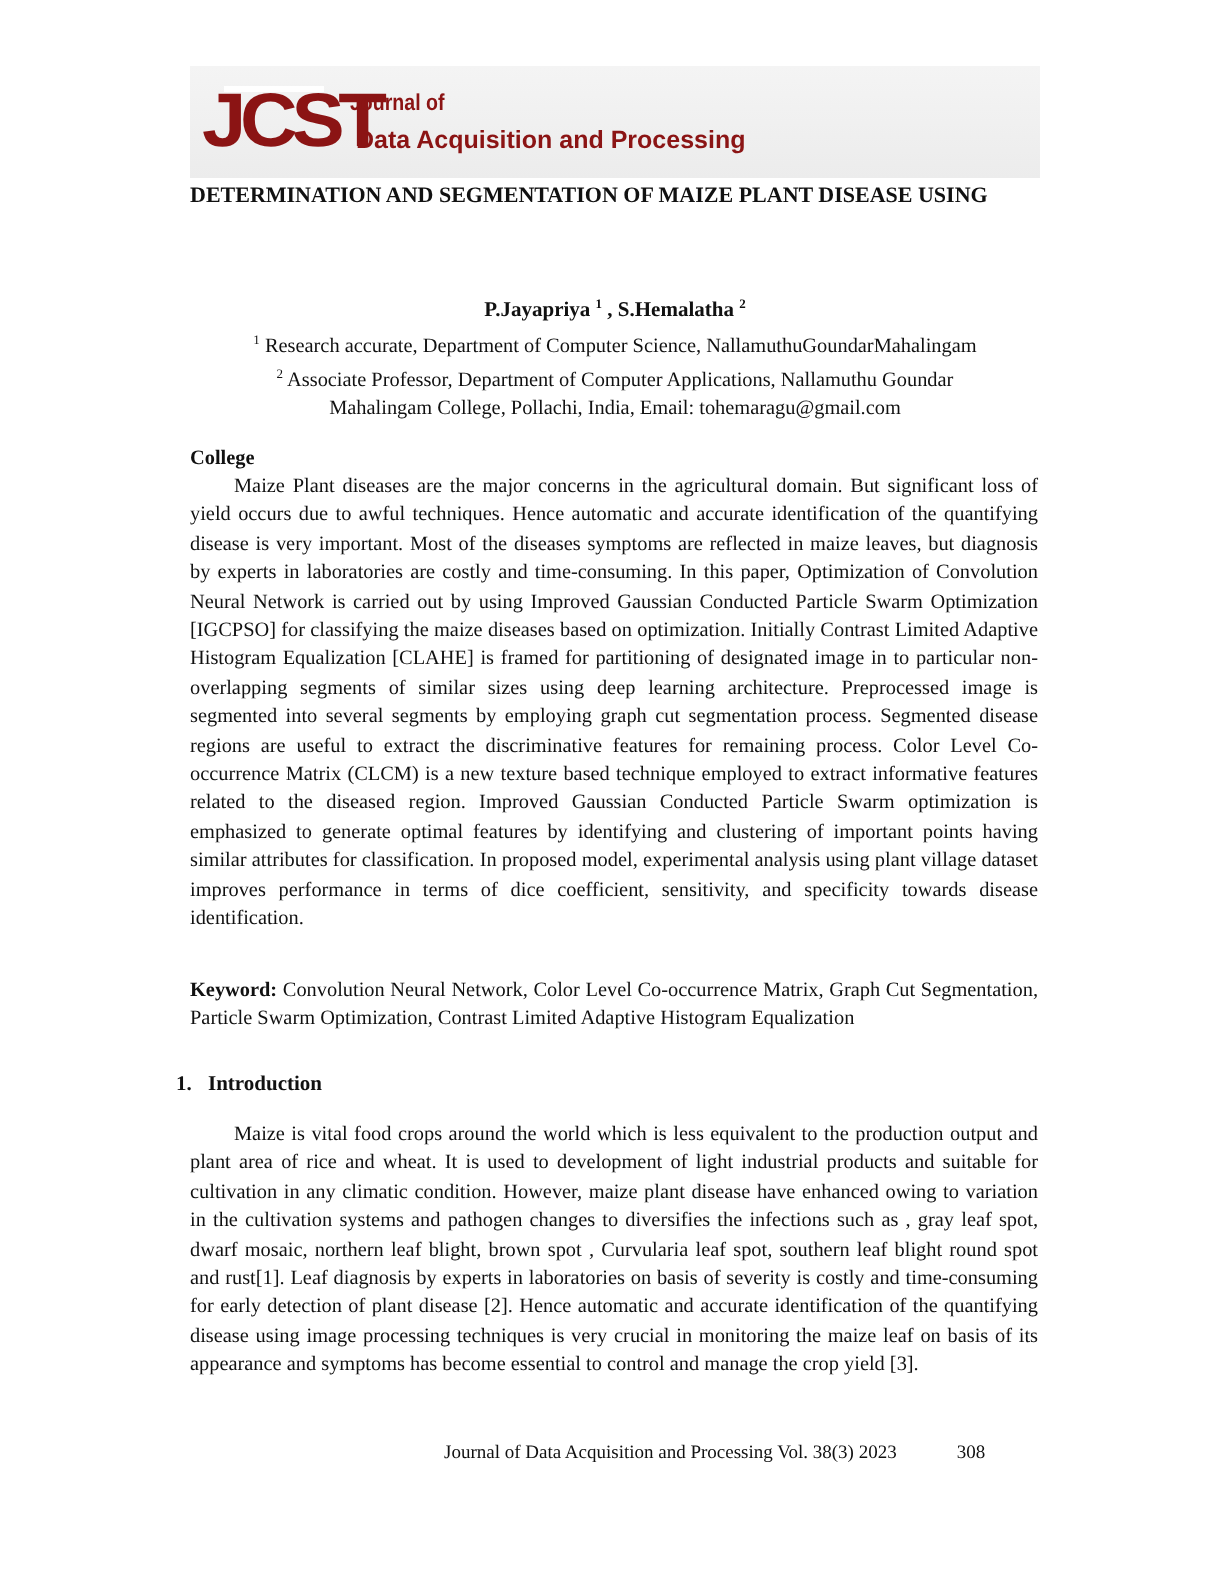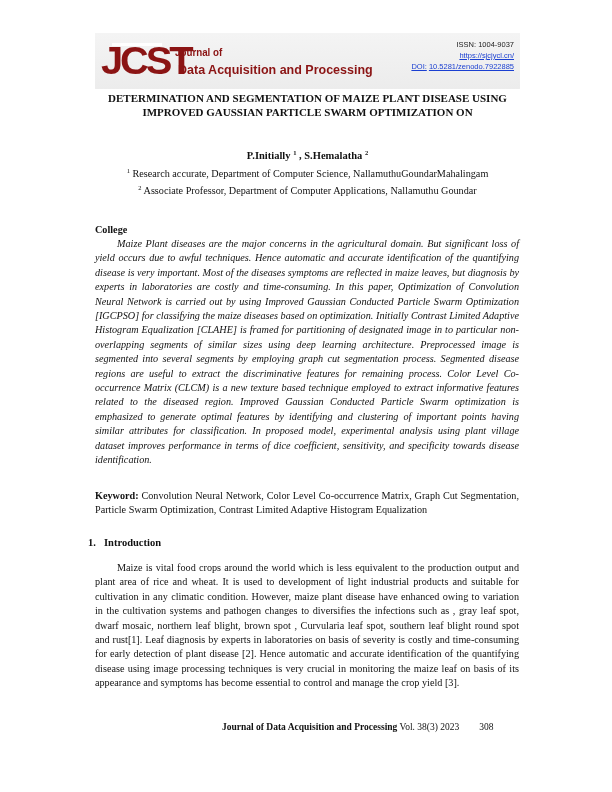--- a/index.html
+++ b/index.html
@@ -11,68 +11,63 @@
           font-weight: bold; font-size: 38px; color: #8b1414; letter-spacing: -3px; line-height: 40px;
           transform: scaleX(1.05); transform-origin: left; }
   .logo-bar { position: absolute; left: 17px; top: 10px; width: 50px; height: 3px; background: #fff; }
   .jtitle1 { position: absolute; left: 80px; top: 13px; font-family: "Liberation Sans", sans-serif;
              font-size: 11.5px; color: #8b1414; font-weight: bold; transform: scaleX(0.85); transform-origin: left; }
   .jtitle2 { position: absolute; left: 83px; top: 30px; font-family: "Liberation Sans", sans-serif;
              font-size: 12.5px; color: #8b1414; font-weight: bold; }
   .hdr-right { position: absolute; right: 6px; top: 6px; text-align: right;
                font-family: "Liberation Sans", sans-serif; font-size: 7.5px; line-height: 11px; color: #222; }
   .hdr-right a { color: #1a3fd1; text-decoration: underline; }
-  .title { position: absolute; left: 95px; width: 425px; top: 91px; text-align: center;
+  .title { position: absolute; left: 95px; width: 425px; top: 91px; text-align: left;
            font-weight: bold; font-size: 11px; line-height: 14px; }
   .authors { position: absolute; left: 95px; width: 425px; top: 149px; text-align: center;
              font-weight: bold; font-size: 10.5px; }
   .affil { position: absolute; left: 95px; width: 425px; top: 164px; text-align: center;
            font-size: 10.2px; line-height: 14.2px; }
   sup { font-size: 6.5px; vertical-align: 4px; }
   .body-block { position: absolute; left: 95px; width: 424px; font-size: 10.2px; line-height: 14.4px; text-align: justify; }
   .h-abstract { top: 223px; font-weight: bold; }
-  .abstract { top: 237px; text-indent: 22px; font-style: italic; }
+  .abstract { top: 237px; text-indent: 22px; }
   .keywords { top: 489px; }
   .keywords b { font-weight: bold; }
   .intro-h { position: absolute; left: 88px; top: 537px; font-weight: bold; font-size: 10.5px; }
   .intro-h .num { display: inline-block; width: 16px; }
   .intro { top: 561px; text-indent: 22px; }
   .footer { position: absolute; left: 222px; top: 722px; font-size: 9.5px; }
-  .footer b { font-weight: bold; }
-  .footer .pg { display: inline-block; margin-left: 20px; }
+  .footer b { font-weight: normal; }
+  .footer .pg { display: inline-block; margin-left: 30px; }
 </style>
 </head>
 <body>
 
 <div class="banner">
   <div class="logo">JCST</div>
   <div class="logo-bar"></div>
   <div class="jtitle1">Journal of</div>
   <div class="jtitle2">Data Acquisition and Processing</div>
-  <div class="hdr-right">
-    <div>ISSN: 1004-9037</div>
-    <div><a>https://sjcjycl.cn/</a></div>
-    <div><a>DOI:</a> <a>10.5281/zenodo.7922885</a></div>
-  </div>
 </div>
 
 <div class="title">
   <div>DETERMINATION AND SEGMENTATION OF MAIZE PLANT DISEASE USING</div>
-  <div>IMPROVED GAUSSIAN PARTICLE SWARM OPTIMIZATION ON</div>
 </div>
 
 <div class="authors">
-  <span>P.Initially</span>
+  <span>P.Jayapriya</span>
   <sup>1</sup><span> , </span><span>S.Hemalatha</span>
   <sup>2</sup>
 </div>
 
 <div class="affil">
   <div><sup>1</sup><span> Research accurate, Department of Computer Science, NallamuthuGoundarMahalingam</span></div>
   <div><sup>2</sup><span> Associate Professor, Department of Computer Applications, Nallamuthu Goundar</span></div>
+  <div>Mahalingam College, Pollachi, India, Email: tohemaragu@gmail.com</div>
 </div>
 
 <div class="body-block h-abstract">College</div>
 <div class="body-block abstract">Maize Plant diseases are the major concerns in the agricultural domain. But significant loss of yield occurs due to awful techniques. Hence automatic and accurate identification of the quantifying disease is very important. Most of the diseases symptoms are reflected in maize leaves, but diagnosis by experts in laboratories are costly and time-consuming.  In this paper, Optimization of Convolution Neural Network is carried out by using Improved Gaussian Conducted Particle Swarm Optimization [IGCPSO] for classifying the maize diseases based on optimization. Initially Contrast Limited Adaptive Histogram Equalization [CLAHE] is framed for partitioning of designated image in to particular non-overlapping segments of similar sizes using deep learning architecture. Preprocessed image is segmented into several segments by employing graph cut segmentation process. Segmented disease regions are useful to extract the discriminative features for remaining process. Color Level Co-occurrence Matrix (CLCM) is a new texture based technique employed to extract informative features related to the diseased region. Improved Gaussian Conducted Particle Swarm optimization is emphasized to generate optimal features by identifying and clustering of important points having similar attributes for classification. In proposed model, experimental analysis using plant village dataset improves performance in terms of dice coefficient, sensitivity, and specificity towards disease identification.</div>
 
 <div class="body-block keywords"><b>Keyword:</b><span> Convolution Neural Network, Color Level Co-occurrence Matrix, Graph Cut Segmentation, Particle Swarm Optimization, Contrast Limited Adaptive Histogram Equalization</span></div>
 
 <div class="intro-h">
   <span class="num">1.</span><span>Introduction</span>
 </div>

